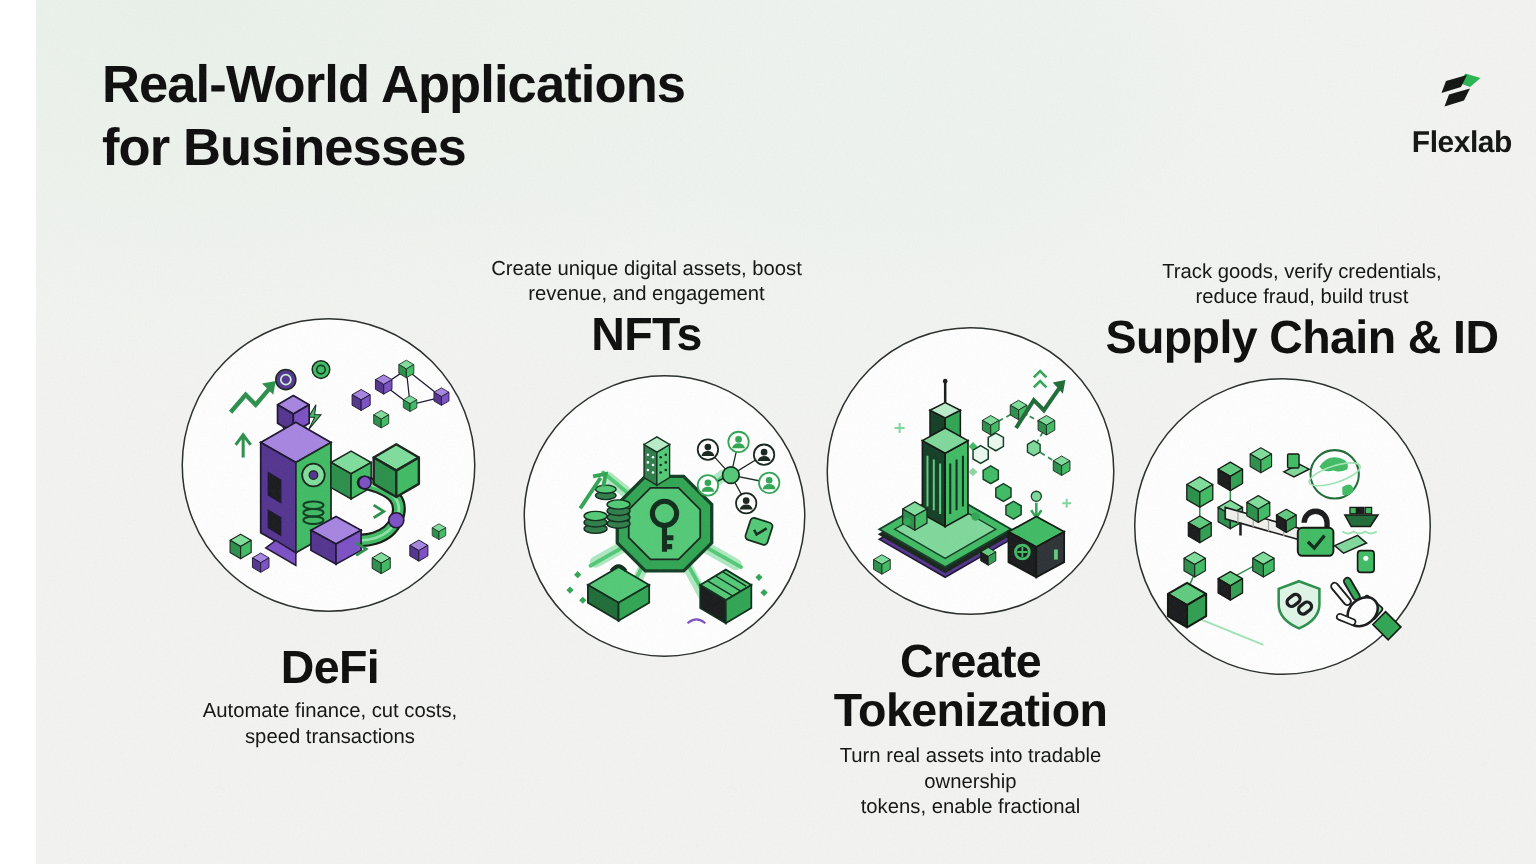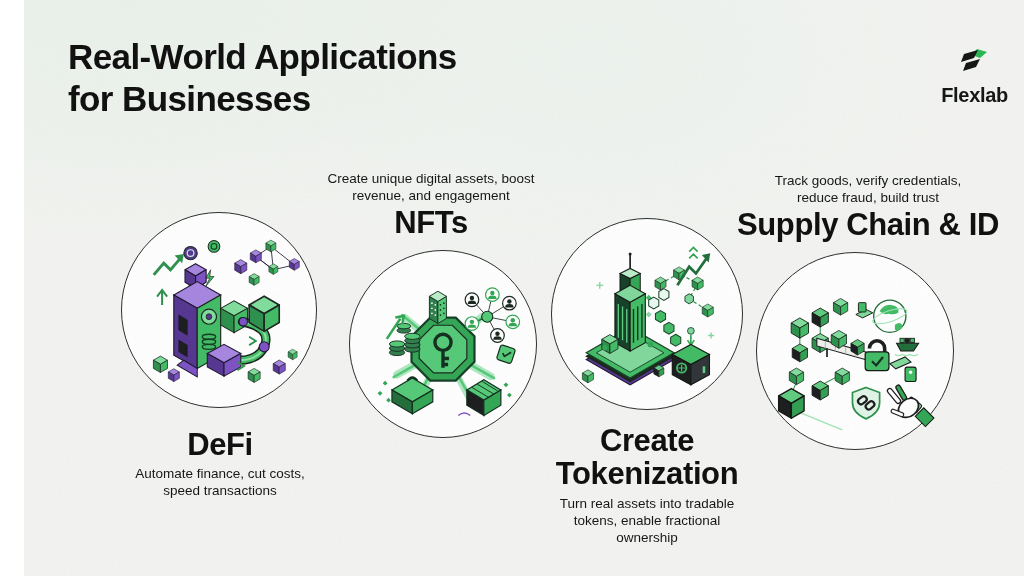--- a/index.html
+++ b/index.html
@@ -427,22 +427,22 @@
     </div>
   </div>
 
   <div class="col-label l3">
     <div class="sec-title">
       <span>Create</span>
       <span>Tokenization</span>
     </div>
     <div class="sec-desc">
       <span>Turn real assets into tradable</span>
+      <span>ownership</span>
       <span>tokens, enable fractional</span>
-      <span>ownership</span>
     </div>
   </div>
 
   <div class="col-label l4">
     <div class="sec-desc">
       <span>Track goods, verify credentials,</span>
       <span>reduce fraud, build trust</span>
     </div>
     <div class="sec-title">
       <span>Supply Chain &amp; ID</span>

